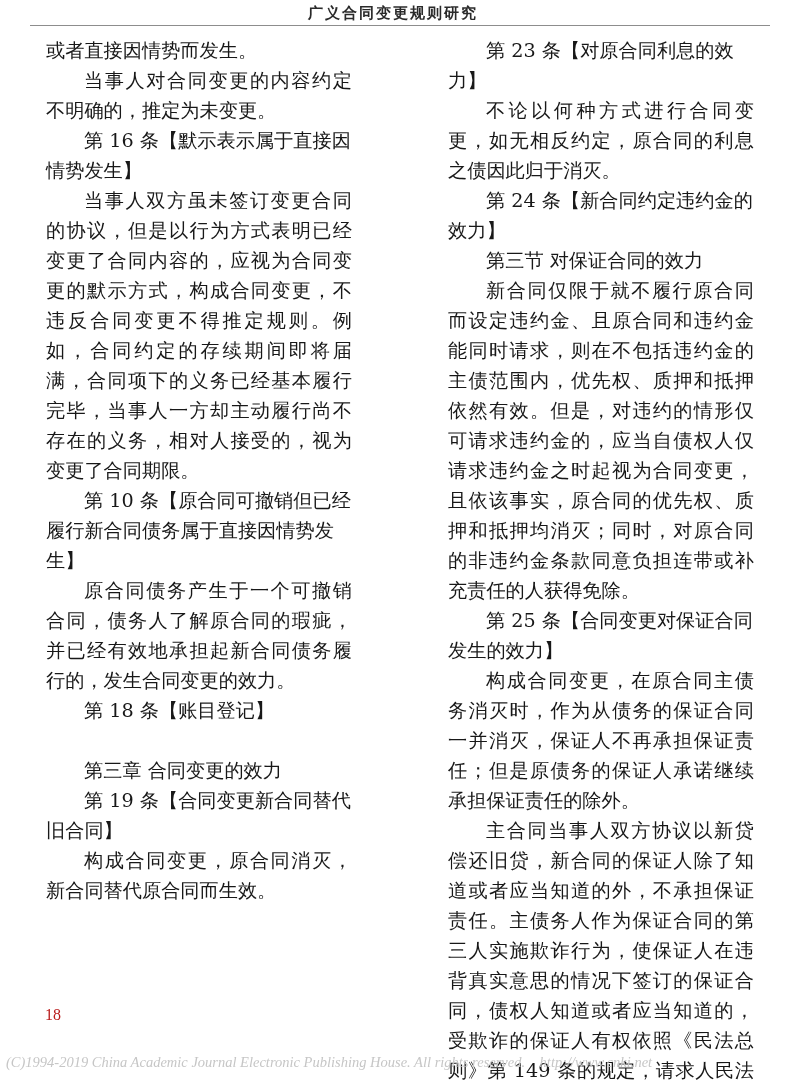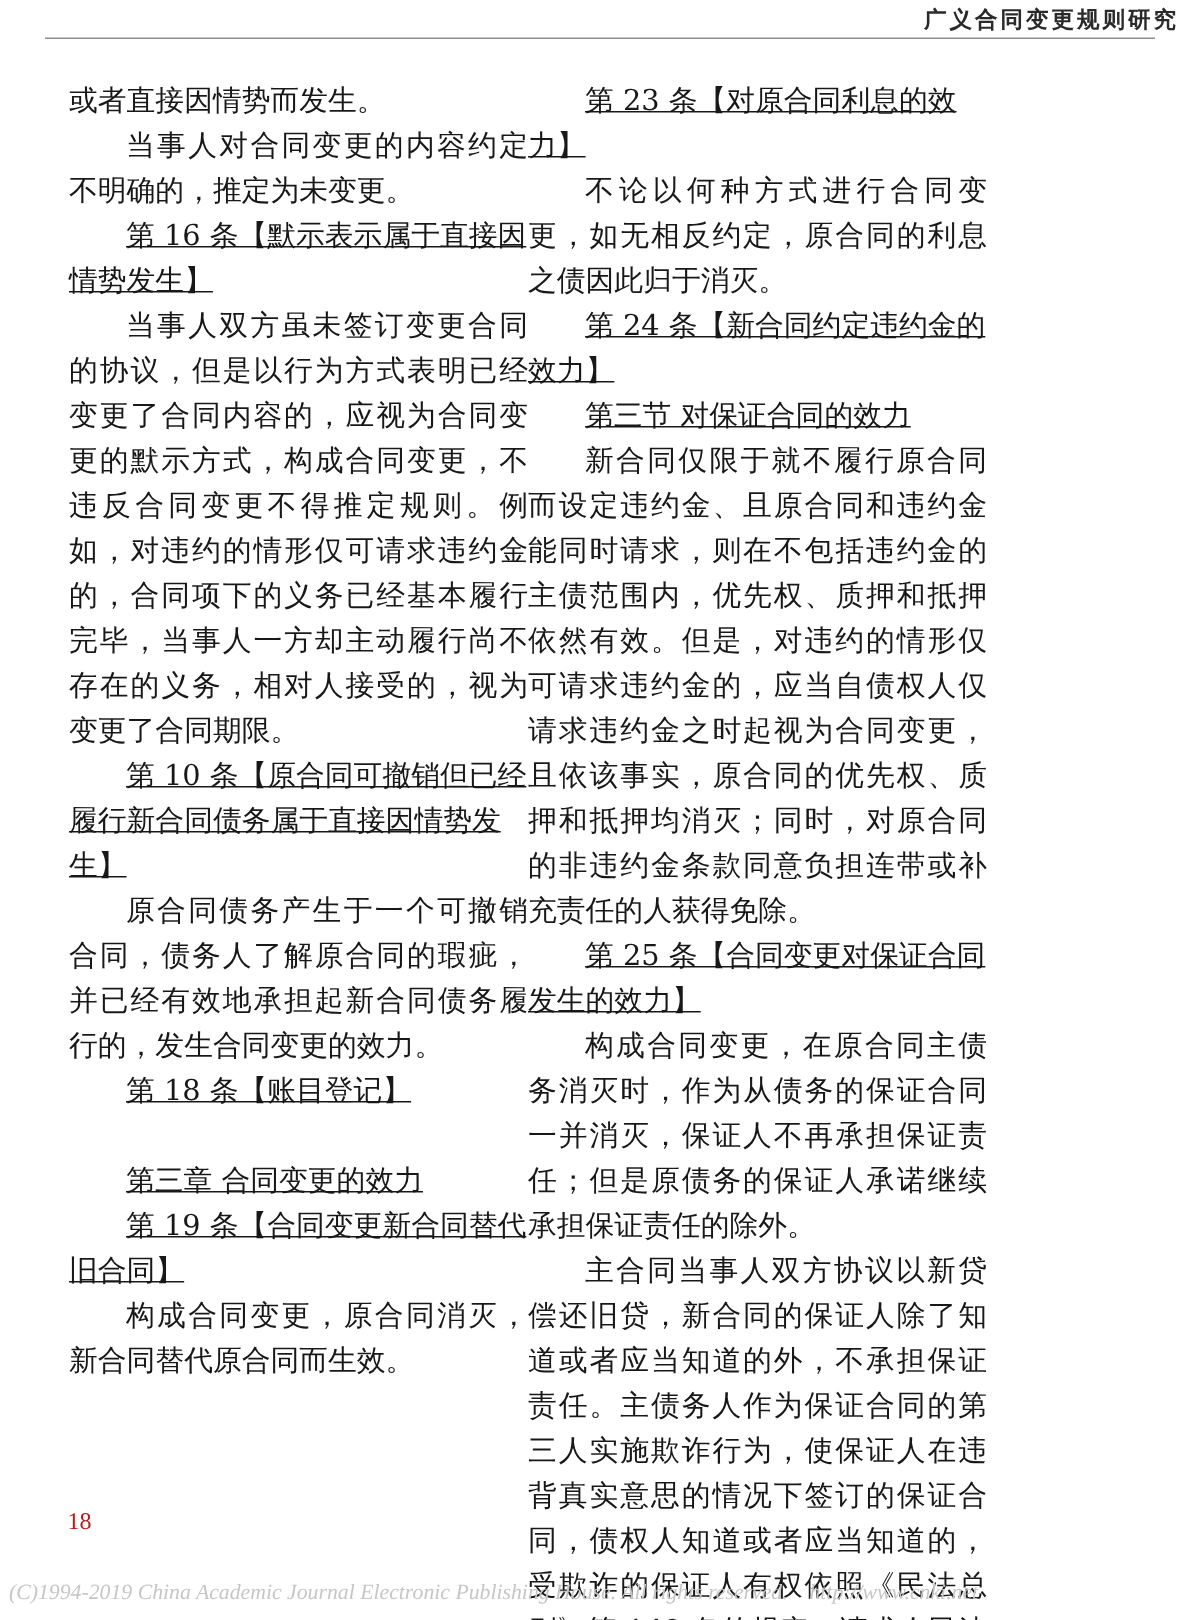--- a/index.html
+++ b/index.html
@@ -16,45 +16,45 @@
     font-family: "Liberation Serif", "DejaVu Serif", serif;
     color: #1a1a1a;
   }
 
   
   #running-head {
     position: absolute;
     top: 4px;
     left: 0;
     width: 786px;
-    text-align: right;
+    text-align: center;
     font-family: "DejaVu Serif", "Liberation Serif", serif;
     font-size: 15px;
     letter-spacing: 2px;
     color: #2a2a2a;
     font-weight: 600;
   }
   #head-rule {
     position: absolute;
     top: 25px;
     left: 30px;
     width: 740px;
     height: 1px;
     background: #8d8d8d;
   }
 
   
   #columns {
     position: absolute;
-    top: 52px;
+    top: 36px;
     left: 46px;
     width: 708px;
     height: 950px;
     display: flex;
-    justify-content: flex-start;
+    justify-content: space-between;
   }
   .column {
     width: 306px;
     display: block;
   }
 
   
   p.para {
     margin: 0;
     padding: 0;
@@ -68,21 +68,20 @@
     letter-spacing: 0px;
     word-break: break-all;
   }
   p.indent {
     text-indent: 38px;
   }
   p.heading {
     text-indent: 38px;
     text-align: left;
     text-align-last: left;
-    text-decoration: underline;
   }
   p.blank {
     height: 30px;
   }
 
   
   #folio {
     position: absolute;
     left: 45px;
     top: 1006px;
@@ -110,21 +109,21 @@
 
 <div id="running-head">广义合同变更规则研究</div>
 
 <div id="head-rule"></div>
 
 <div id="columns">
   <div class="column" id="col-left">
       <p class="para ">或者直接因情势而发生。</p>
       <p class="para indent">当事人对合同变更的内容约定不明确的，推定为未变更。</p>
       <p class="para heading">第 16 条【默示表示属于直接因情势发生】</p>
-      <p class="para indent">当事人双方虽未签订变更合同的协议，但是以行为方式表明已经变更了合同内容的，应视为合同变更的默示方式，构成合同变更，不违反合同变更不得推定规则。例如，对违约的情形仅可请求违约金的，合同项下的义务已经基本履行完毕，当事人一方却主动履行尚不存在的义务，相对人接受的，视为变更了合同期限。</p>
+      <p class="para indent">当事人双方虽未签订变更合同的协议，但是以行为方式表明已经变更了合同内容的，应视为合同变更的默示方式，构成合同变更，不违反合同变更不得推定规则。例如，合同约定的存续期间即将届满，合同项下的义务已经基本履行完毕，当事人一方却主动履行尚不存在的义务，相对人接受的，视为变更了合同期限。</p>
       <p class="para heading">第 10 条【原合同可撤销但已经履行新合同债务属于直接因情势发生】</p>
       <p class="para indent">原合同债务产生于一个可撤销合同，债务人了解原合同的瑕疵，并已经有效地承担起新合同债务履行的，发生合同变更的效力。</p>
       <p class="para heading">第 18 条【账目登记】</p>
       <p class="para blank"></p>
       <p class="para heading">第三章  合同变更的效力</p>
       <p class="para heading">第 19 条【合同变更新合同替代旧合同】</p>
       <p class="para indent">构成合同变更，原合同消灭，新合同替代原合同而生效。</p>
     </div>
   <div class="column" id="col-right">
       <p class="para heading">第 23 条【对原合同利息的效力】</p>

